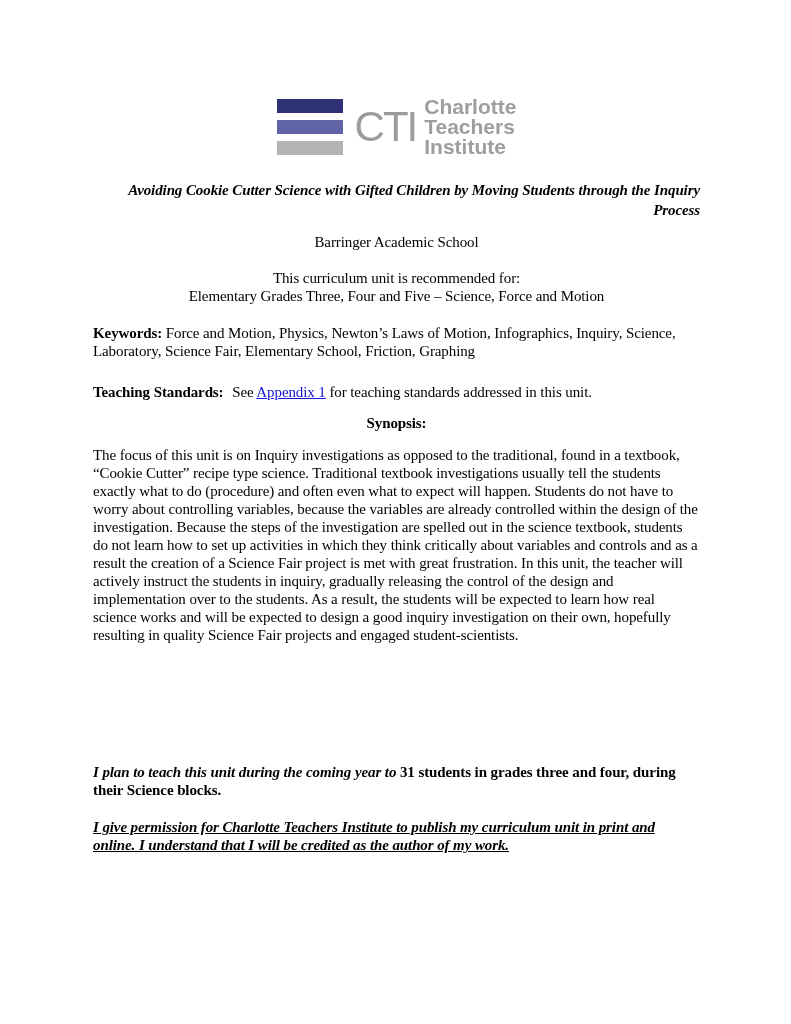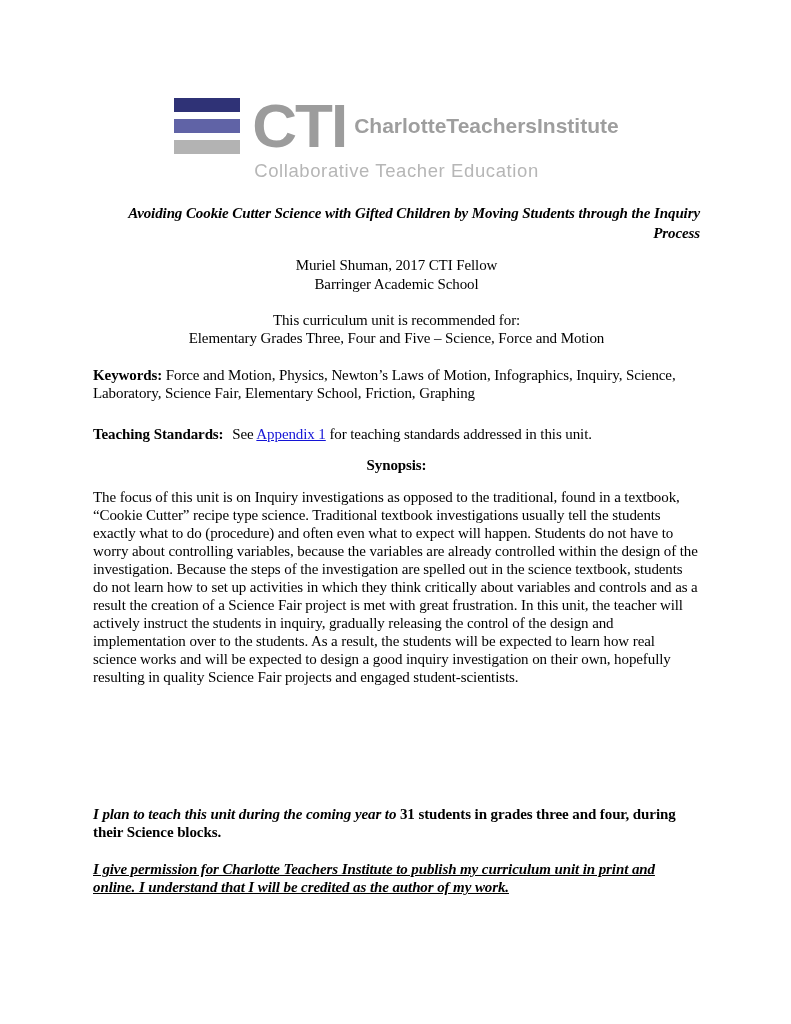--- a/index.html
+++ b/index.html
@@ -25,30 +25,30 @@
     display: flex;
     flex-direction: column;
     align-items: center;
     font-family: "Liberation Sans", sans-serif;
     user-select: none;
   }
   .logo-row { display: flex; align-items: center; }
   .logo-bars { display: flex; flex-direction: column; gap: 7px; }
   .logo-bar { width: 66px; height: 14px; }
   .logo-acronym {
-    font-size: 62px;
-    font-weight: bold;
+    font-size: 42px;
+    font-weight: normal;
     line-height: 0.92;
     letter-spacing: -2px;
     margin: 0 8px 0 12px;
     color: #9c9c9c;
   }
   .logo-name {
     display: flex;
-    flex-direction: row;
+    flex-direction: column;
     font-weight: bold;
     font-size: 21px;
     line-height: 20px;
     color: #9e9e9e;
     letter-spacing: 0;
   }
   .logo-tagline {
     margin-top: 7px;
     font-size: 18.5px;
     line-height: 19px;
@@ -92,27 +92,25 @@
         <div class="logo-bar" style="background-color: rgb(96, 99, 166);"></div>
         <div class="logo-bar" style="background-color: rgb(179, 179, 179);"></div>
       </div>
       <div class="logo-acronym">CTI</div>
       <div class="logo-name">
         <span>Charlotte</span>
         <span>Teachers</span>
         <span>Institute</span>
       </div>
     </div>
-    <div class="logo-tagline">Collaborative Teacher Education</div>
   </div>
 
   <p class="title">Avoiding Cookie Cutter Science with Gifted Children by Moving Students through the Inquiry Process</p>
 
   <div class="author-block center">
-    <p>Muriel Shuman, 2017 CTI Fellow</p>
     <p>Barringer Academic School</p>
   </div>
 
   <div class="recommended-block center">
     <p>This curriculum unit is recommended for:</p>
     <p>Elementary Grades Three, Four and Five – Science, Force and Motion</p>
   </div>
 
   <p class="keywords-block">
     <span class="bold">Keywords:</span>

